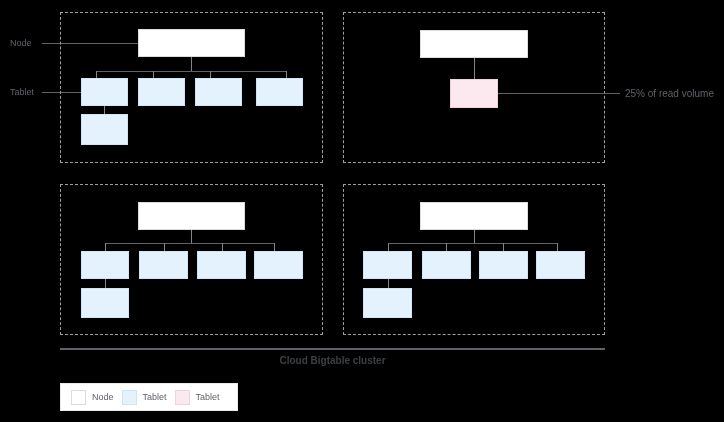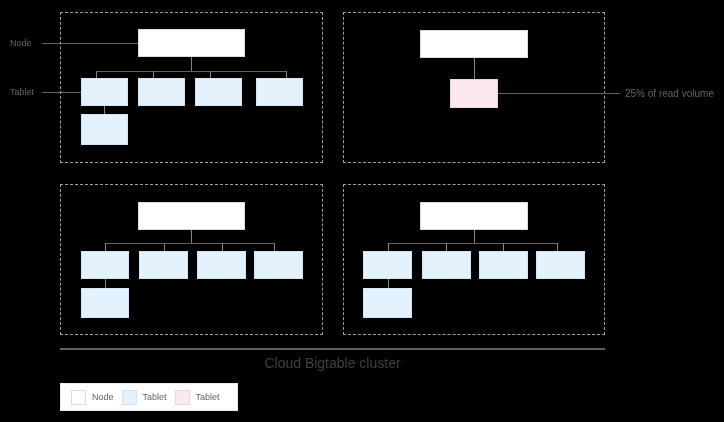--- a/index.html
+++ b/index.html
@@ -70,22 +70,22 @@
     line-height: 11px;
   }
   
   .cluster-rule {
     position: absolute;
     height: 2px;
     background: #5f6368;
   }
   .cluster-caption {
     position: absolute;
-    font-size: 14px;
-    font-weight: normal;
+    font-size: 10px;
+    font-weight: bold;
     color: #3c4043;
     white-space: nowrap;
     text-align: center;
   }
   
   .legend {
     position: absolute;
     background: #ffffff;
     border: 1px solid #e8eaed;
     box-sizing: border-box;

